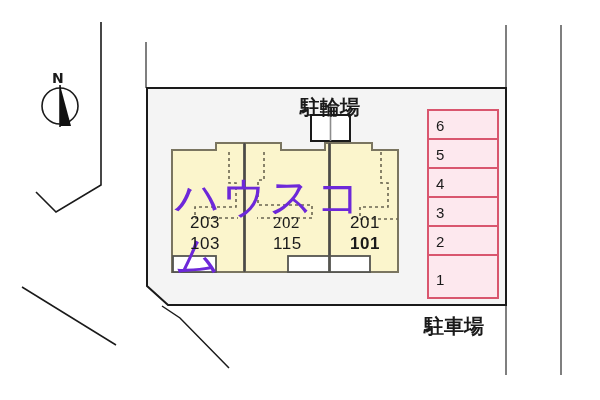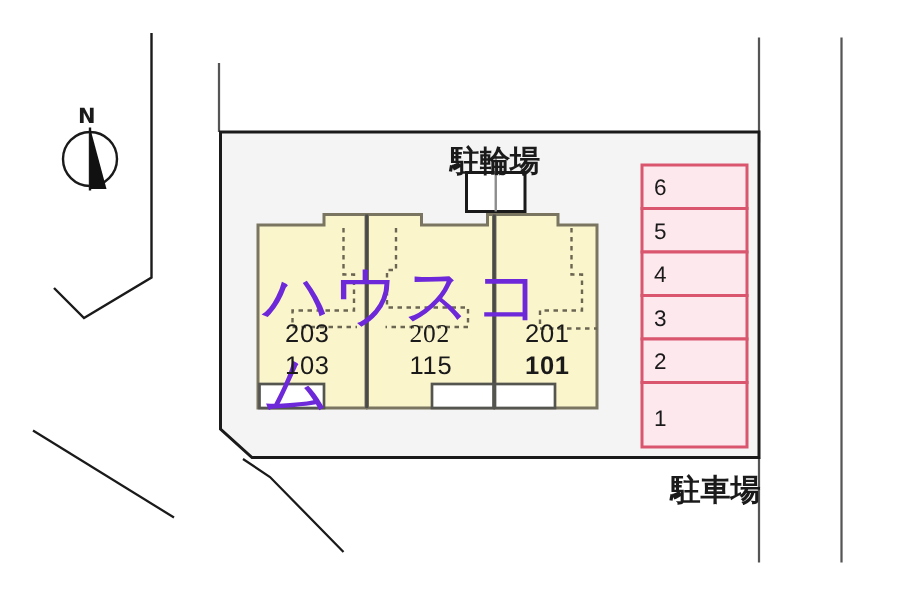--- a/index.html
+++ b/index.html
@@ -135,15 +135,15 @@
   <div class="unit-label" style="left:350px; top:234px;font-weight:bold;">101</div>
 
   <div class="stall-label" style="left:436px; top:117px;">6</div>
   <div class="stall-label" style="left:436px; top:146px;">5</div>
   <div class="stall-label" style="left:436px; top:175px;">4</div>
   <div class="stall-label" style="left:436px; top:204px;">3</div>
   <div class="stall-label" style="left:436px; top:233px;">2</div>
   <div class="stall-label" style="left:436px; top:271px;">1</div>
 
   <div class="jp-label" style="left:300px; top:94px;">駐輪場</div>
-  <div class="jp-label" style="left:447px; top:313px;">駐車場</div>
+  <div class="jp-label" style="left:424px; top:313px;">駐車場</div>
 
 </div>
 
 </body></html>

